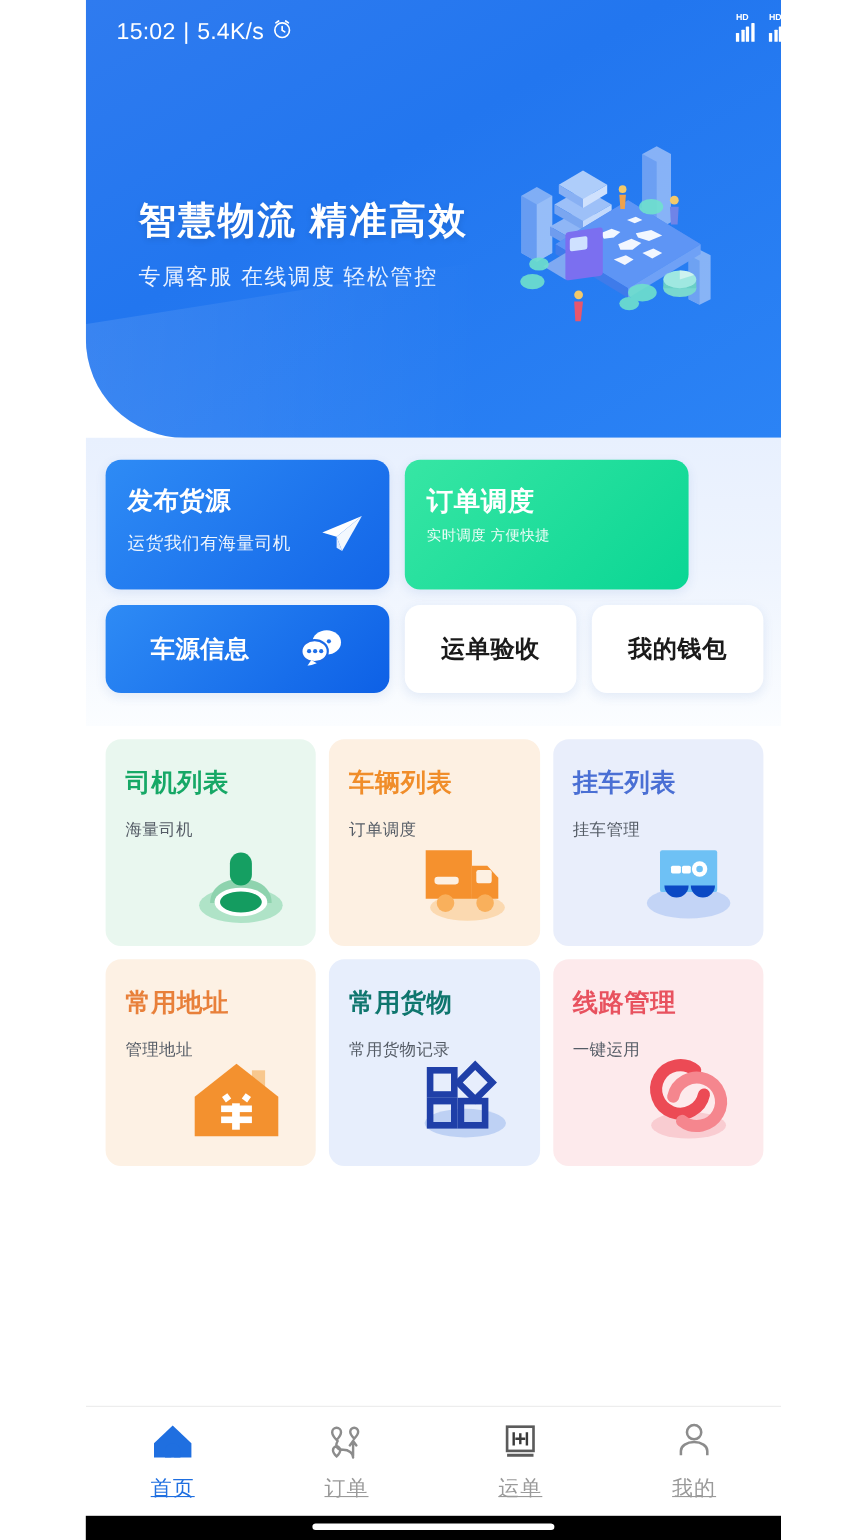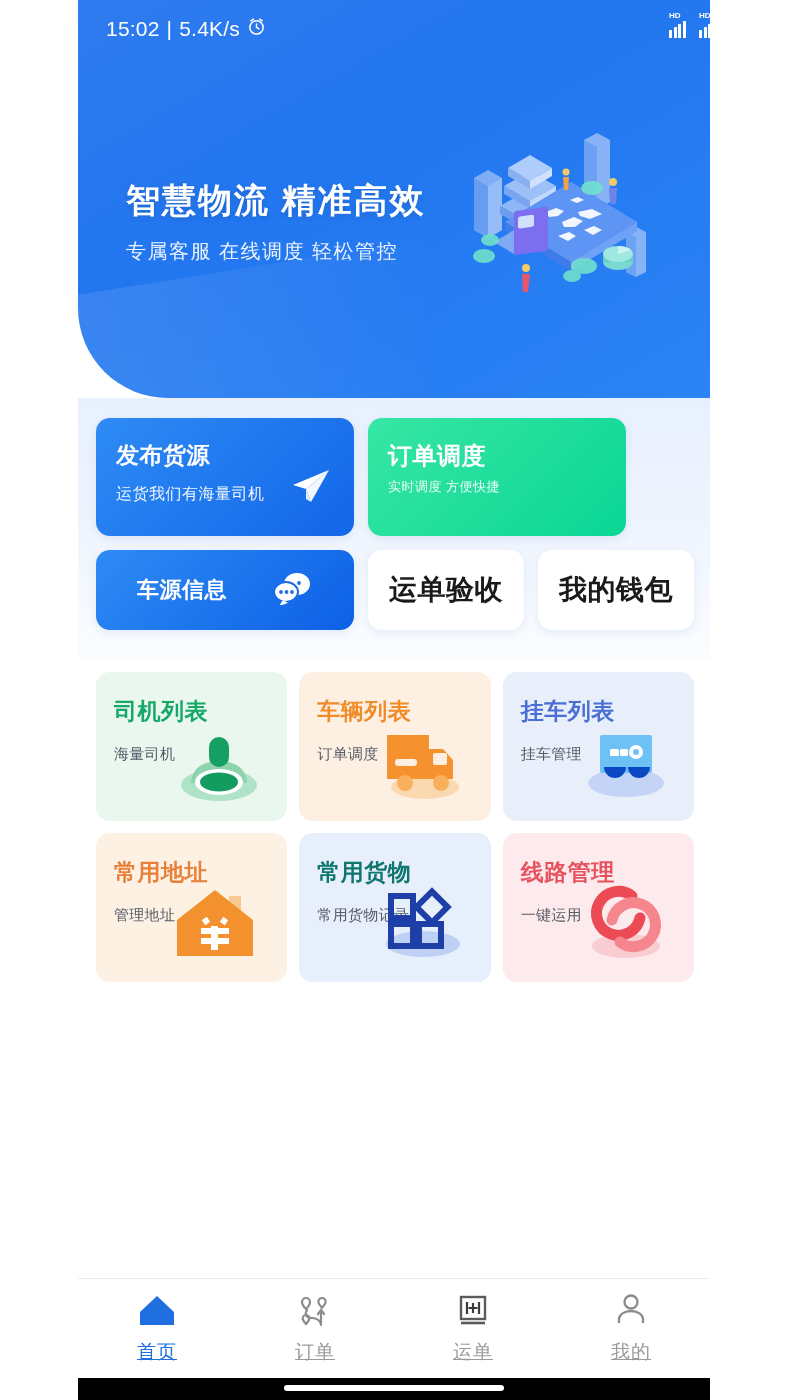--- a/index.html
+++ b/index.html
@@ -94,33 +94,33 @@
   .q-row2-blue {
     width: 258px; height: 80px;
     background: linear-gradient(135deg, #2e8bf5 0%, #0d60e6 100%);
     display: flex; align-items: center; justify-content: center; gap: 44px;
   }
   .q-row2-blue .q-title { font-size: 22px; }
   .q-white {
     width: 156px; height: 80px; background: #ffffff;
     display: flex; align-items: center; justify-content: center;
   }
-  .q-white .lbl { font-size: 28px; font-weight: bold; color: #1a1a1a; letter-spacing: .5px; }
+  .q-white .lbl { font-size: 22px; font-weight: bold; color: #1a1a1a; letter-spacing: .5px; }
   .q-icon { position: absolute; }
   .plane { right: 22px; bottom: 26px; }
   .chat-ic { position: static; }
 
   
   #grid {
     position: absolute; left: 18px; top: 672px;
     width: 598px;
     display: grid; grid-template-columns: repeat(3, 1fr); gap: 12px;
   }
   .fcard {
-    height: 149px; border-radius: 14px; position: relative;
+    height: 188px; border-radius: 14px; position: relative;
     padding: 24px 0 0 18px; overflow: hidden;
   }
   .f-title { font-size: 23px; font-weight: bold; letter-spacing: .5px; }
   .f-sub { margin-top: 18px; font-size: 15px; color: #555c66; letter-spacing: .3px; }
   .f-icon { position: absolute; right: 14px; bottom: 12px; }
   .c-green { background: #e9f7ef; } .c-green .f-title { color: #16a866; }
   .c-orange { background: #fdf0e2; } .c-orange .f-title { color: #f08d2a; }
   .c-blue { background: #e9eefb; } .c-blue .f-title { color: #4a6fd4; }
   .c-peach { background: #fdf1e4; } .c-peach .f-title { color: #e8803a; }
   .c-indigo { background: #e7eefc; } .c-indigo .f-title { color: #0f766e; }

